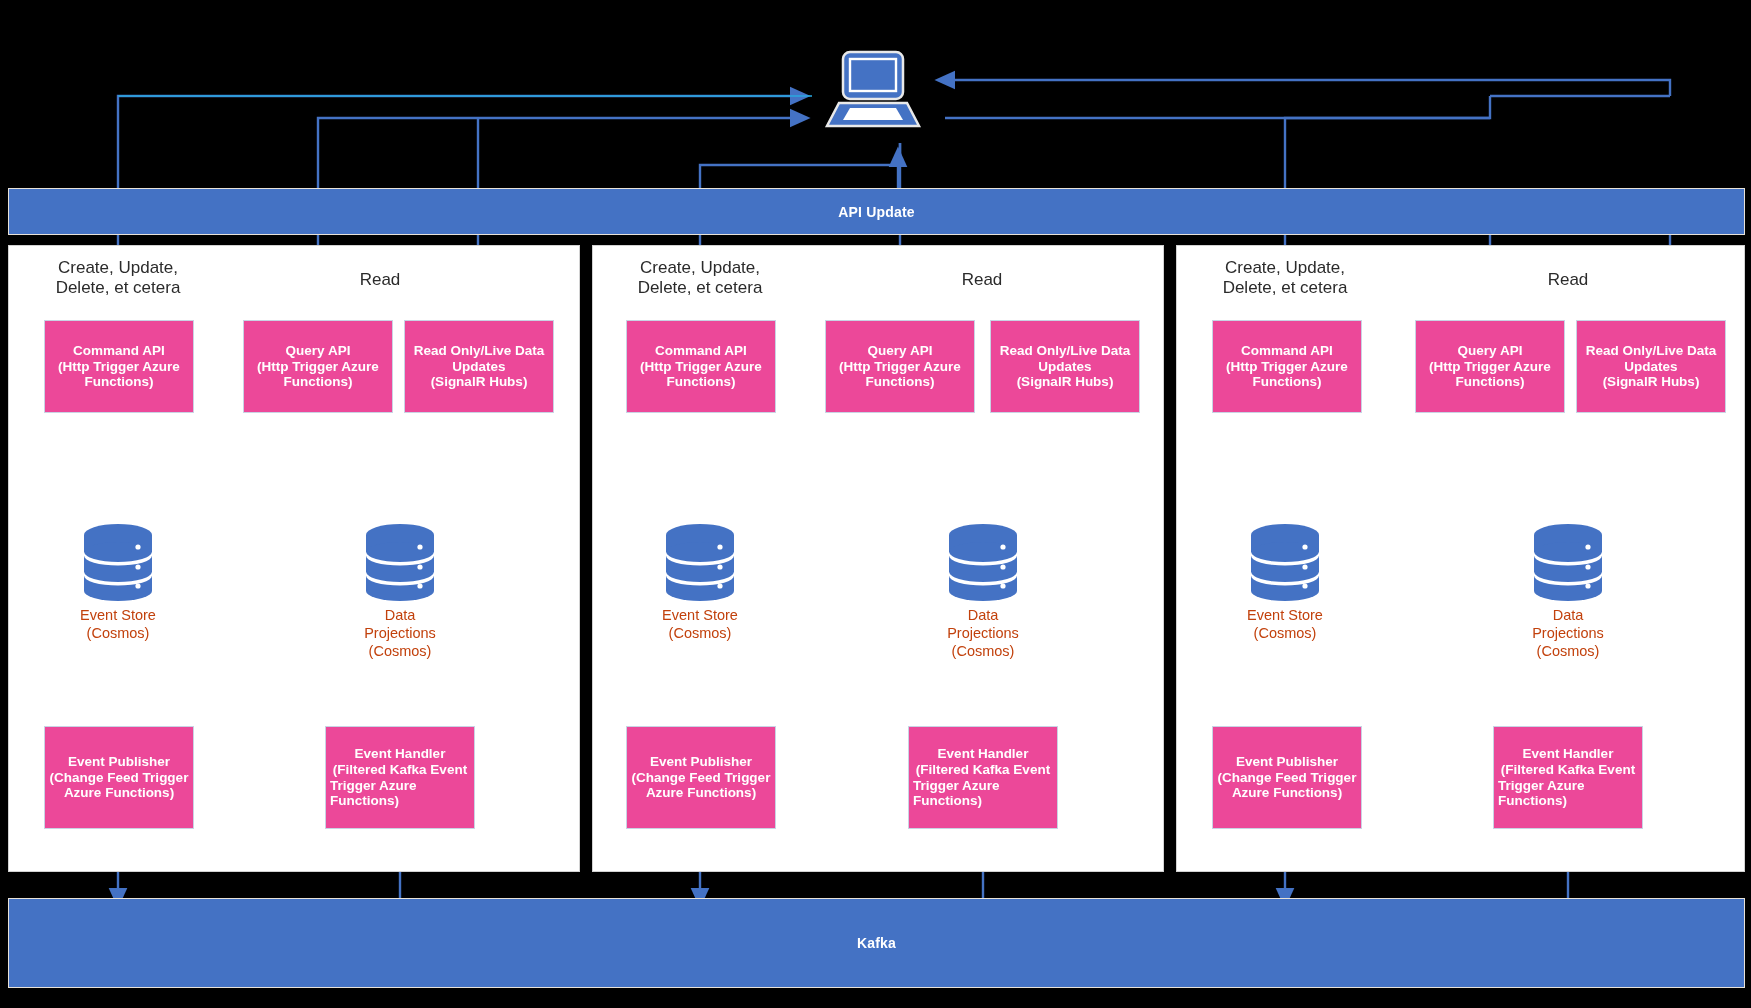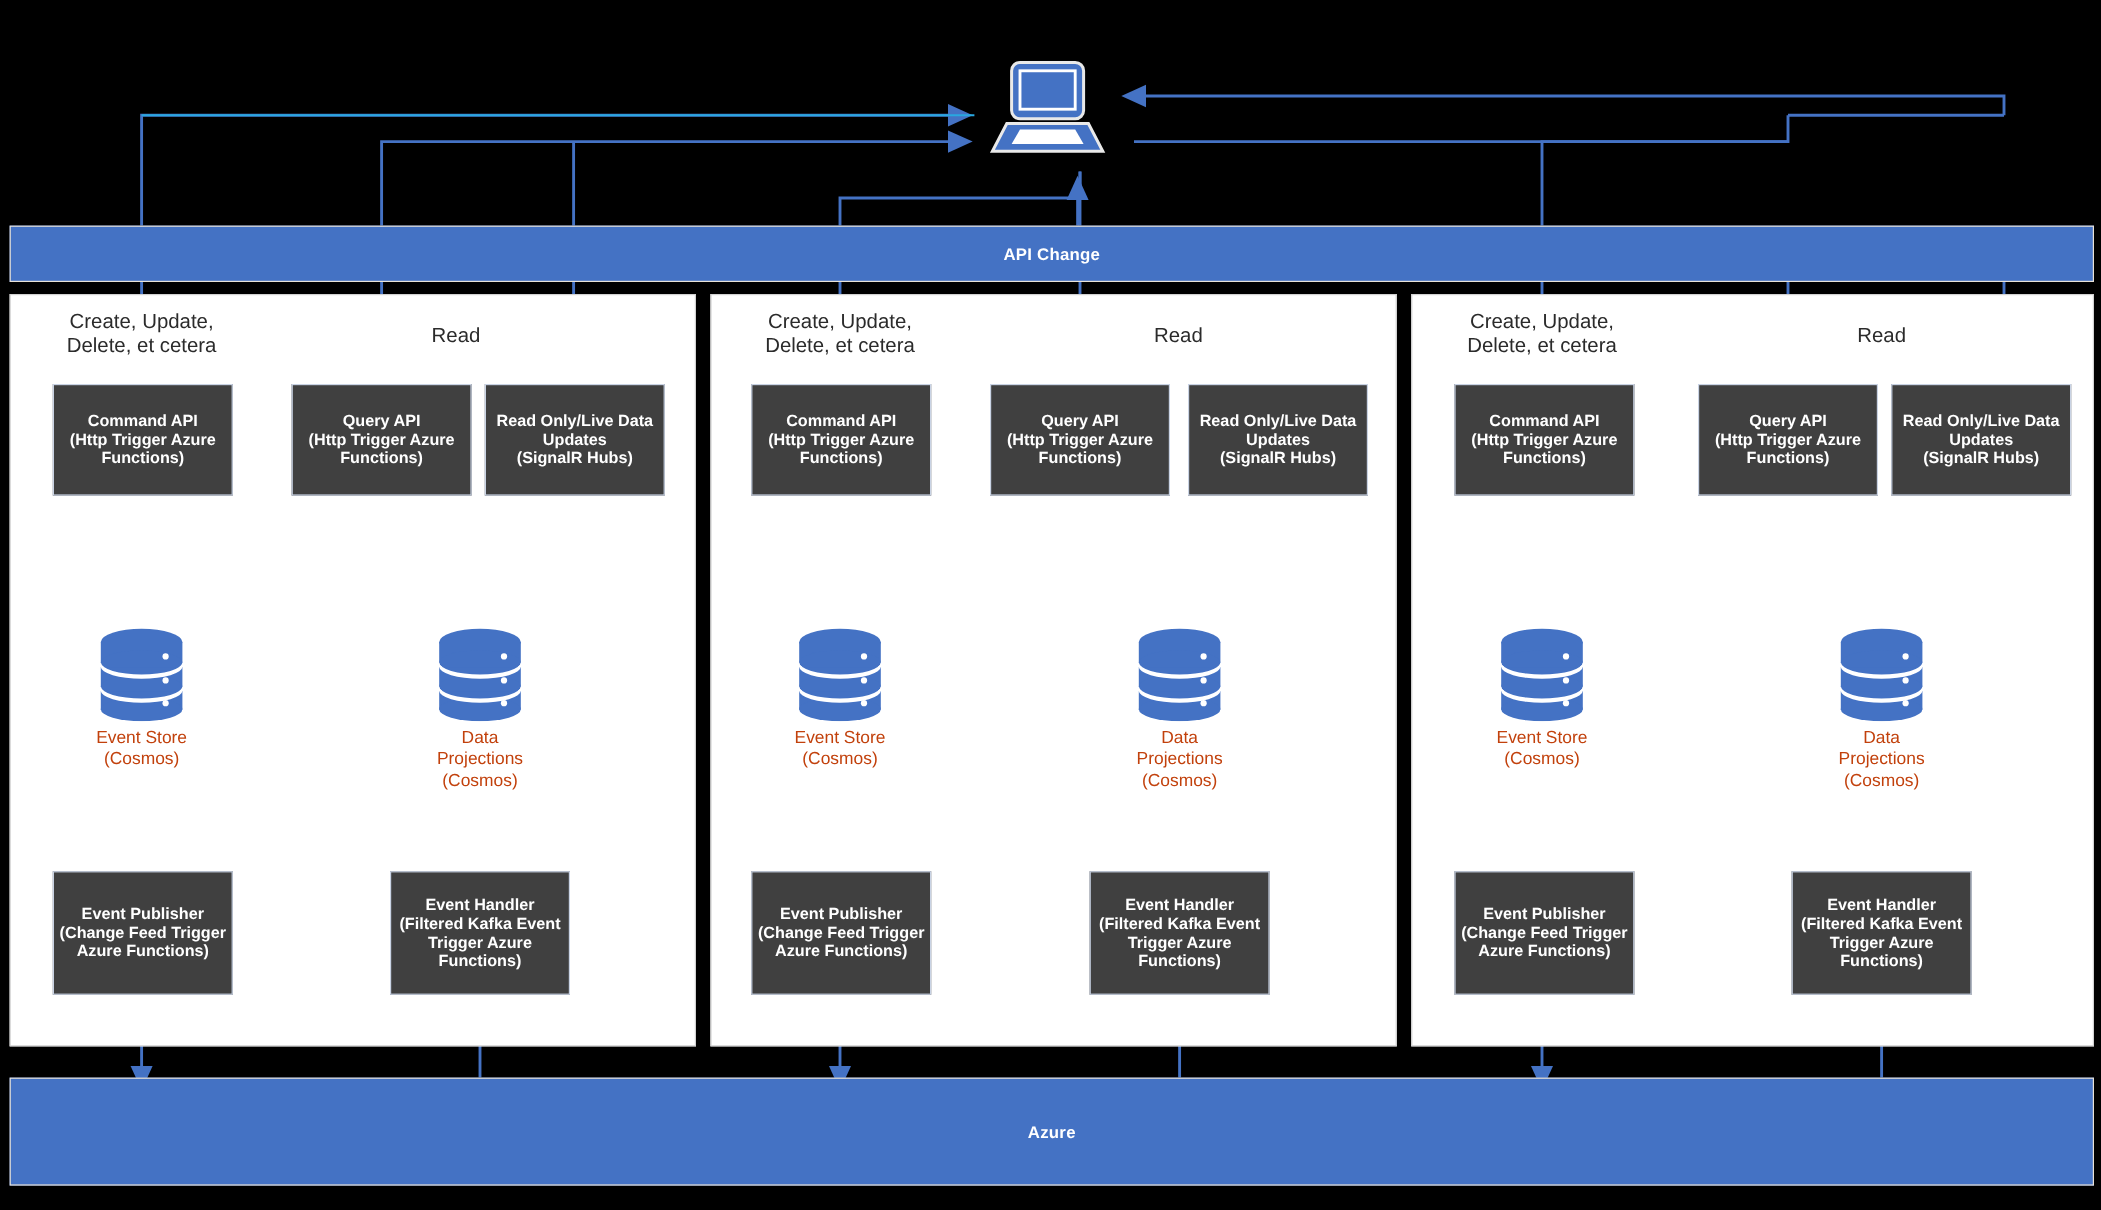--- a/index.html
+++ b/index.html
@@ -7,22 +7,22 @@
   #stage{position:relative;width:1751px;height:1008px;background:#000;}
 
   svg#wires{position:absolute;left:0;top:0;width:1751px;height:1008px;pointer-events:none;}
 
   .panel{position:absolute;background:#fff;border:1px solid #d2d2d2;}
 
   .bar{position:absolute;background:#4472C4;border:1px solid #e8e2d8;
        display:flex;align-items:center;justify-content:center;}
   .bar-label{color:#fff;font-size:14px;font-weight:bold;letter-spacing:.2px;}
 
-  .node{position:absolute;background:#404040;border:1px solid #c9d3e4;
-        display:flex;align-items:center;justify-content:center;text-align:center;
+  .node{position:absolute;background:#ec4899;border:1px solid #c9d3e4;
+        display:flex;align-items:center;justify-content:center;
         color:#fff;font-size:13.5px;font-weight:bold;line-height:1.18;padding:2px 4px;
         box-sizing:border-box;}
   .node span{display:block;}
 
   .flowlabel{position:absolute;color:#2b2b2b;font-size:17px;text-align:center;
              line-height:1.2;white-space:pre-line;}
 
   .dblabel{position:absolute;color:#c2410c;font-size:14.5px;text-align:center;
            line-height:1.25;white-space:pre-line;}
 
@@ -114,25 +114,25 @@
   <div class="laptop" style="left:823px;top:48px;">
     <svg viewBox="0 0 100 88" width="100" height="88">
       <rect x="20" y="4" width="60" height="47" rx="7" fill="#4472C4" stroke="#e9e9e9" stroke-width="2.5"></rect>
       <rect x="27" y="11" width="46" height="32" fill="none" stroke="#fff" stroke-width="2.4"></rect>
       <path d="M16,55 L84,55 L96,78 L4,78 Z" fill="#4472C4" stroke="#e9e9e9" stroke-width="2.5"></path>
       <path d="M27,60 L73,60 L80,72 L20,72 Z" fill="#fff"></path>
     </svg>
   </div>
 
   <div class="bar" style="left:8px;top:188px;width:1735px;height:45px;">
-    <span class="bar-label">API Change</span>
+    <span class="bar-label">API Update</span>
   </div>
 
   <div class="bar" style="left:8px;top:898px;width:1735px;height:88px;">
-    <span class="bar-label">Azure</span>
+    <span class="bar-label">Kafka</span>
   </div>
 
   <div class="flowlabel" style="left:28px;top:258px;width:180px;">Create, Update,
 Delete, et cetera</div>
   <div class="flowlabel" style="left:340px;top:270px;width:80px;">Read</div>
 
   <div class="node" style="left:44px;top:320px;width:150px;height:93px;flex-direction:column;">
     <span>Command API</span>
     <span>(Http Trigger Azure</span>
     <span>Functions)</span>

